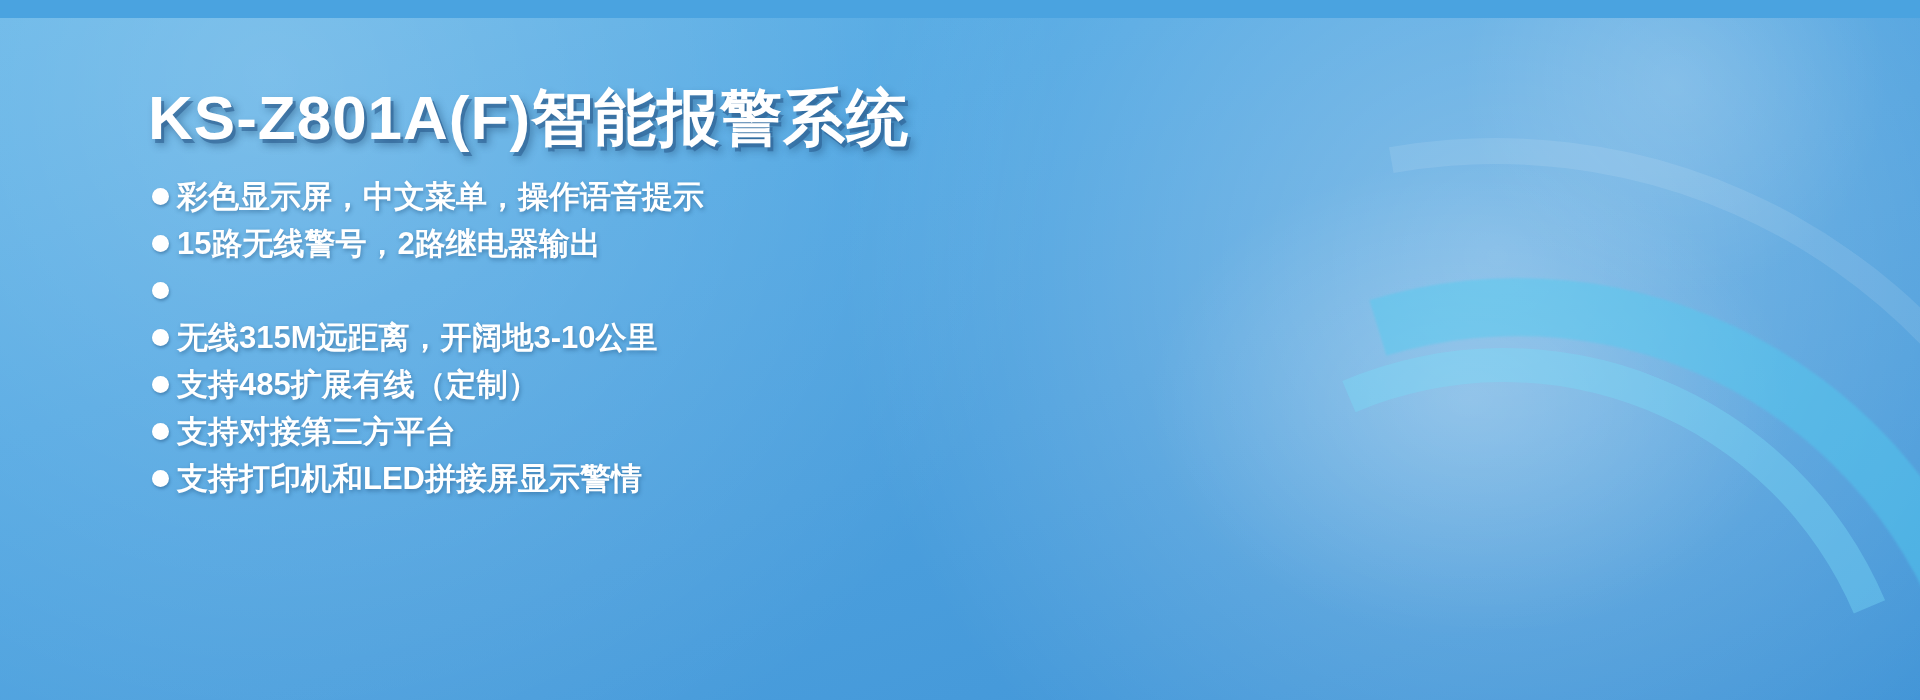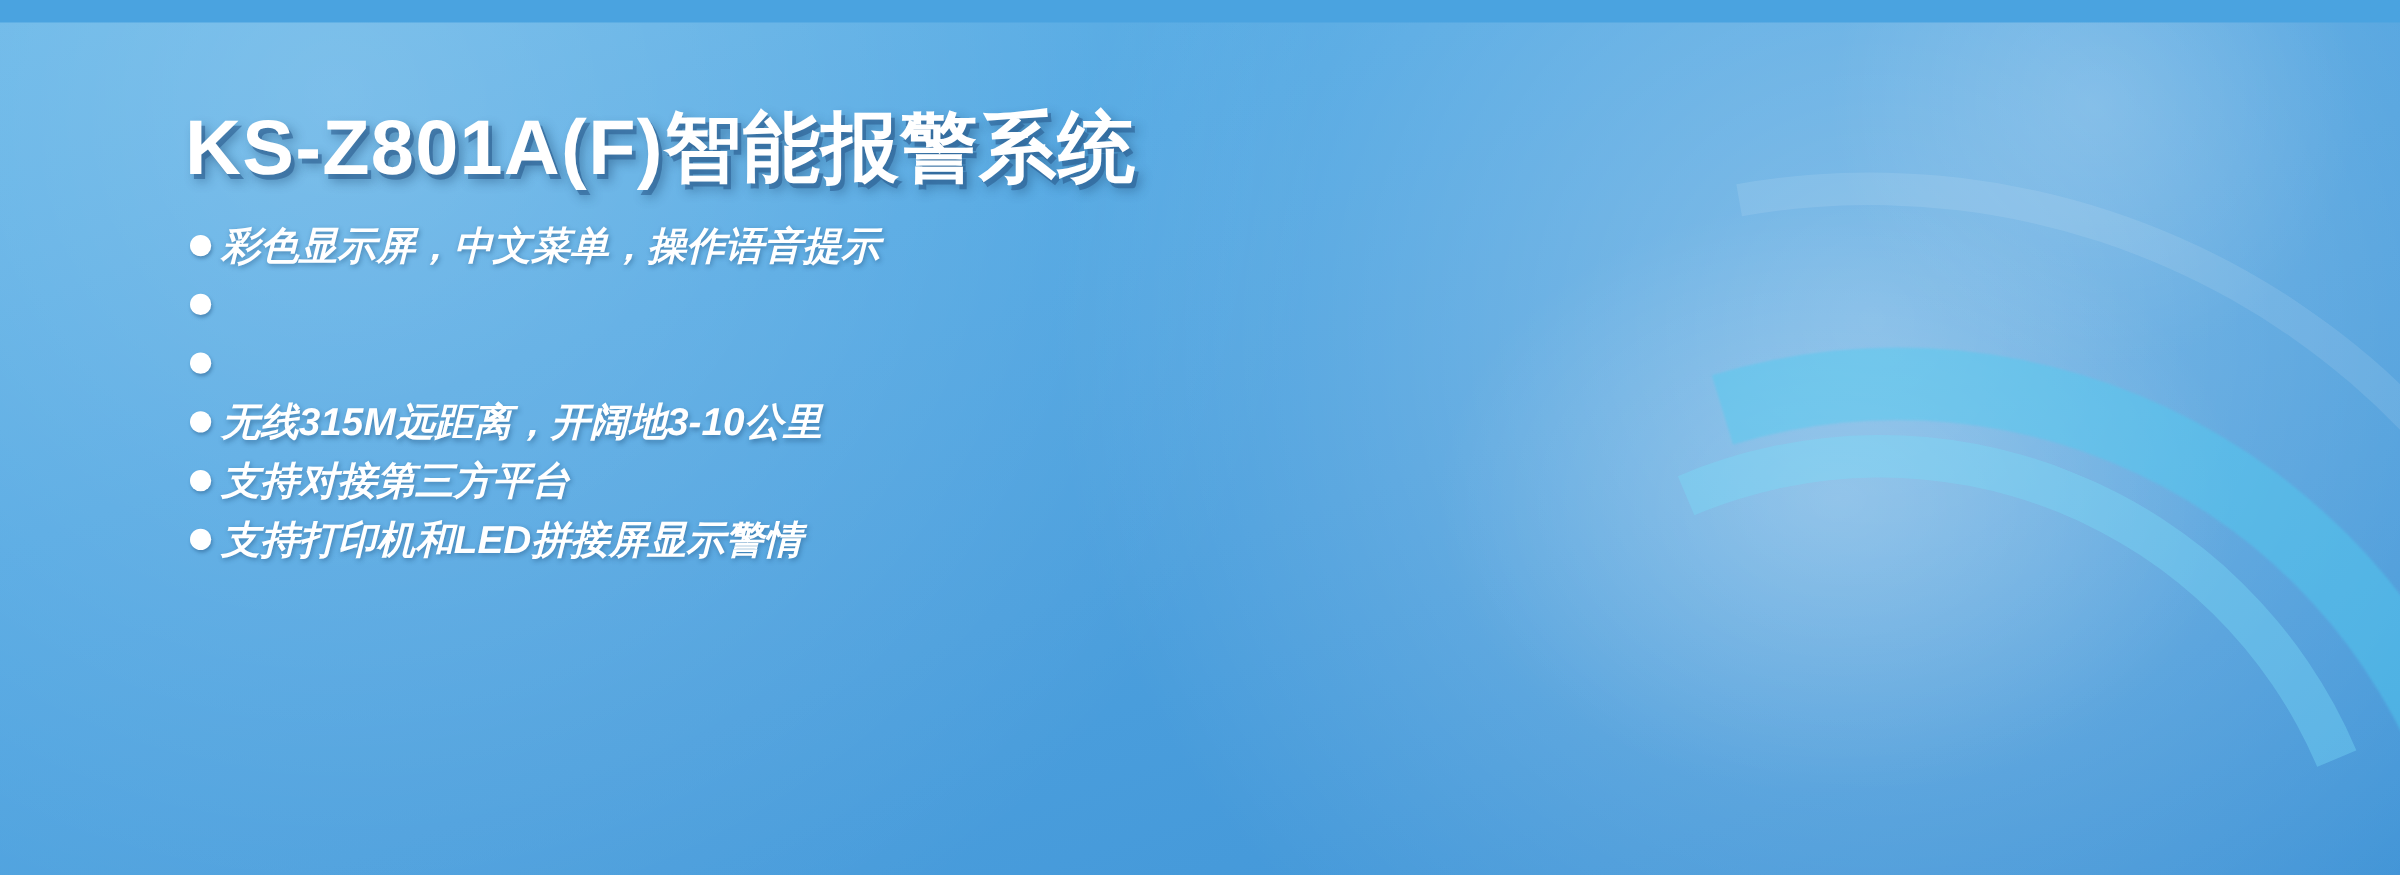--- a/index.html
+++ b/index.html
@@ -34,21 +34,21 @@
         background:radial-gradient(ellipse at center,rgba(255,255,255,.22) 0%,rgba(255,255,255,0) 65%);}
 
   
   .textblock{position:absolute;left:0;top:0;width:960px;height:700px;}
   .title{
     position:absolute;left:148px;top:58px;
     font-size:62px;font-weight:bold;letter-spacing:1px;color:#ffffff;
     text-shadow:3px 4px 0 rgba(40,90,140,.55), 5px 6px 9px rgba(20,60,100,.45);
     white-space:nowrap;
   }
-  .features{position:absolute;left:152px;top:155px;width:800px;font-style:italic;}
+  .features{position:absolute;left:152px;top:155px;width:800px;}
   .feature{
     display:flex;align-items:flex-start;
     height:47px;line-height:47px;
     color:#ffffff;font-size:31px;font-weight:bold;
     text-shadow:1px 2px 4px rgba(25,70,115,.45);
     white-space:nowrap;
   }
   .bullet{
     flex:0 0 auto;width:17px;height:17px;border-radius:50%;
     background:#ffffff;margin-top:15px;margin-right:8px;
@@ -73,27 +73,32 @@
   <div class="textblock">
     <div class="title">KS-Z801A(F)智能报警系统</div>
 
     <div class="features">
       <div class="feature">
         <span class="bullet"></span>
         <span class="ftext">彩色显示屏，中文菜单，操作语音提示</span>
       </div>
       <div class="feature">
         <span class="bullet"></span>
+        <span class="ftext">15路无线警号，2路继电器输出</span>
       </div>
       <div class="feature">
         <span class="bullet"></span>
       </div>
       <div class="feature">
         <span class="bullet"></span>
         <span class="ftext">无线315M远距离，开阔地3-10公里</span>
+      </div>
+      <div class="feature">
+        <span class="bullet"></span>
+        <span class="ftext">支持485扩展有线（定制）</span>
       </div>
       <div class="feature">
         <span class="bullet"></span>
         <span class="ftext">支持对接第三方平台</span>
       </div>
       <div class="feature">
         <span class="bullet"></span>
         <span class="ftext">支持打印机和LED拼接屏显示警情</span>
       </div>
     </div>

